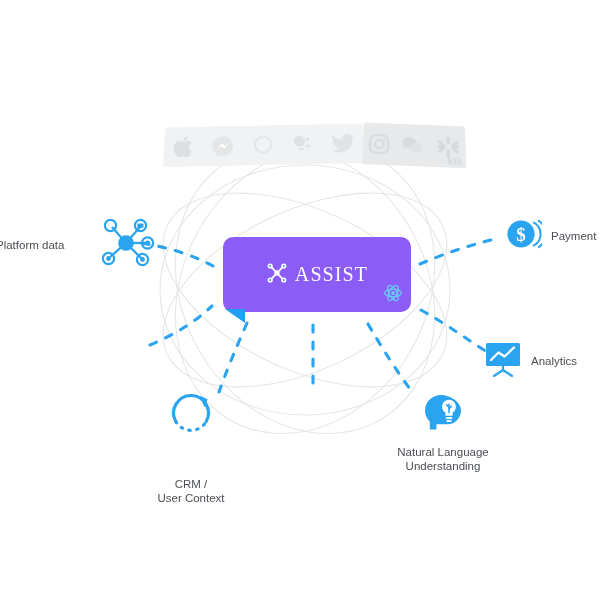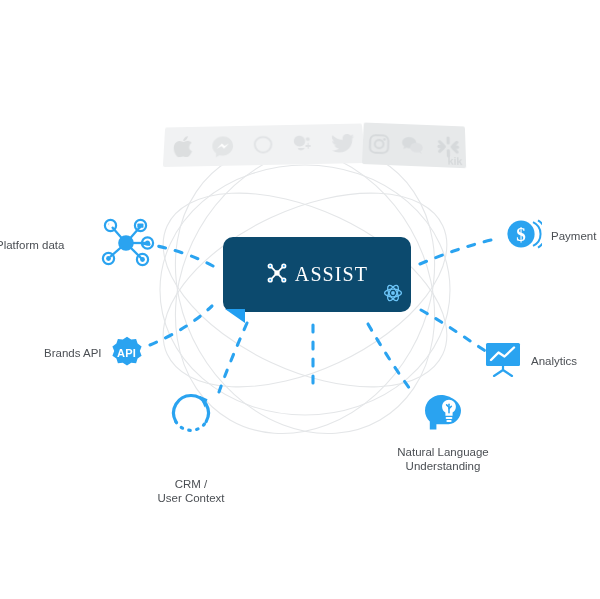--- a/index.html
+++ b/index.html
@@ -62,21 +62,21 @@
     color: #d6d9db;
     letter-spacing: -0.3px;
   }
   
   #assist-bubble {
     position: absolute;
     left: 223px;
     top: 237px;
     width: 188px;
     height: 75px;
-    background: #0c4a6e;
+    background: #8b5cf6;
     border-radius: 10px;
   }
   #assist-bubble::after {
     content: "";
     position: absolute;
     left: 2px;
     bottom: -11px;
     width: 0; height: 0;
     border-style: solid;
     border-width: 0 20px 14px 0;
@@ -298,29 +298,20 @@
           <path d="M10.8 10.1c.5-.3 1.1-.5 1.7-.4-.3.2-.5.5-.6.9 0 .3.1.6.3.8-.4 0-.8-.1-1.1-.3.4.1.8 0 1-.2-.4-.1-.7-.4-.8-.8z"></path>
           <path d="M41.2 9.4h4.4c.5 0 .9.4.9.9v2.6c0 .5-.4.9-.9.9h-1.4l-1.6 1.2.1-1.2h-1.5c-.5 0-.9-.4-.9-.9V10.3c0-.5.4-.9.9-.9z"></path>
           <circle cx="11.5" cy="44.5" r="2.4"></circle>
           <circle cx="45.5" cy="45.5" r="2.4"></circle>
           <circle cx="50.5" cy="29" r="2.5"></circle>
         </g>
       </svg>
     </span>
   </div>
 
-  <div class="node" id="node-brands">
-    <span class="node-label">Brands API</span>
-    <span class="icon-wrap" style="width:34px;height:34px;">
-      <svg width="34" height="34" viewBox="0 0 34 34">
-        <path fill="#2aa3f0" d="M17 0.8l4.2 2.6 4.9-.5 1.5 4.7 4 2.9-1.8 4.6 1.8 4.6-4 2.9-1.5 4.7-4.9-.5L17 29.4l-4.2-2.6-4.9.5-1.5-4.7-4-2.9 1.8-4.6-1.8-4.6 4-2.9 1.5-4.7 4.9.5z"></path>
-      </svg>
-      <span class="api-badge-text">API</span>
-    </span>
-  </div>
 
   <div class="node" id="node-payment">
     <span class="icon-wrap">
       <svg width="36" height="34" viewBox="0 0 36 34">
         <g fill="none" stroke="#2aa3f0" stroke-width="2">
           <path d="M27 5.2a13 13 0 0 1 0 23.6"></path>
           <path d="M32 3.4a15.8 15.8 0 0 1 0 27.2"></path>
         </g>
         <circle cx="15" cy="17" r="13.6" fill="#2aa3f0"></circle>
         <text x="15" y="23.6" text-anchor="middle" font-family="Liberation Serif, serif" font-size="19" font-weight="bold" fill="#ffffff">$</text>

